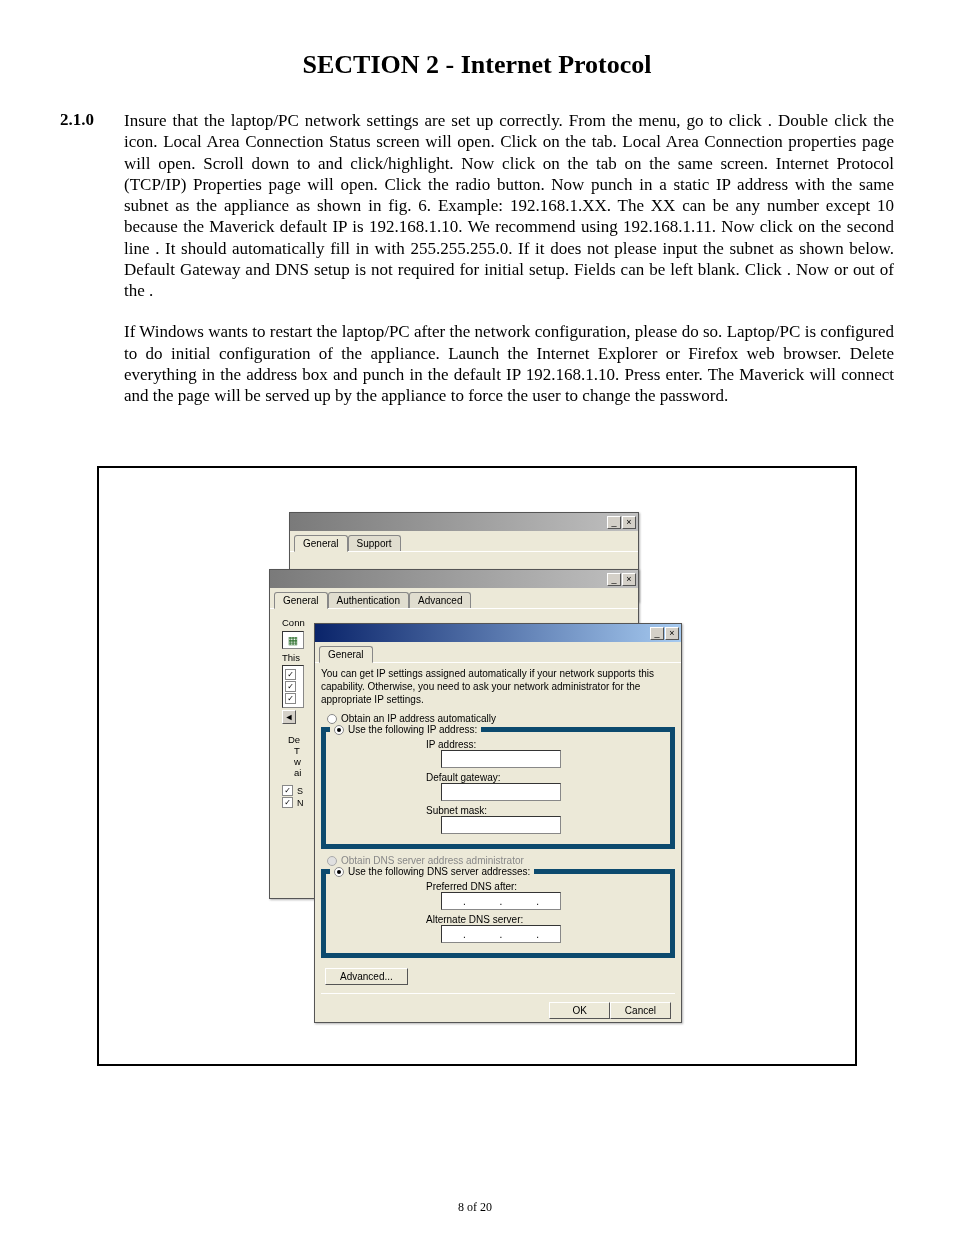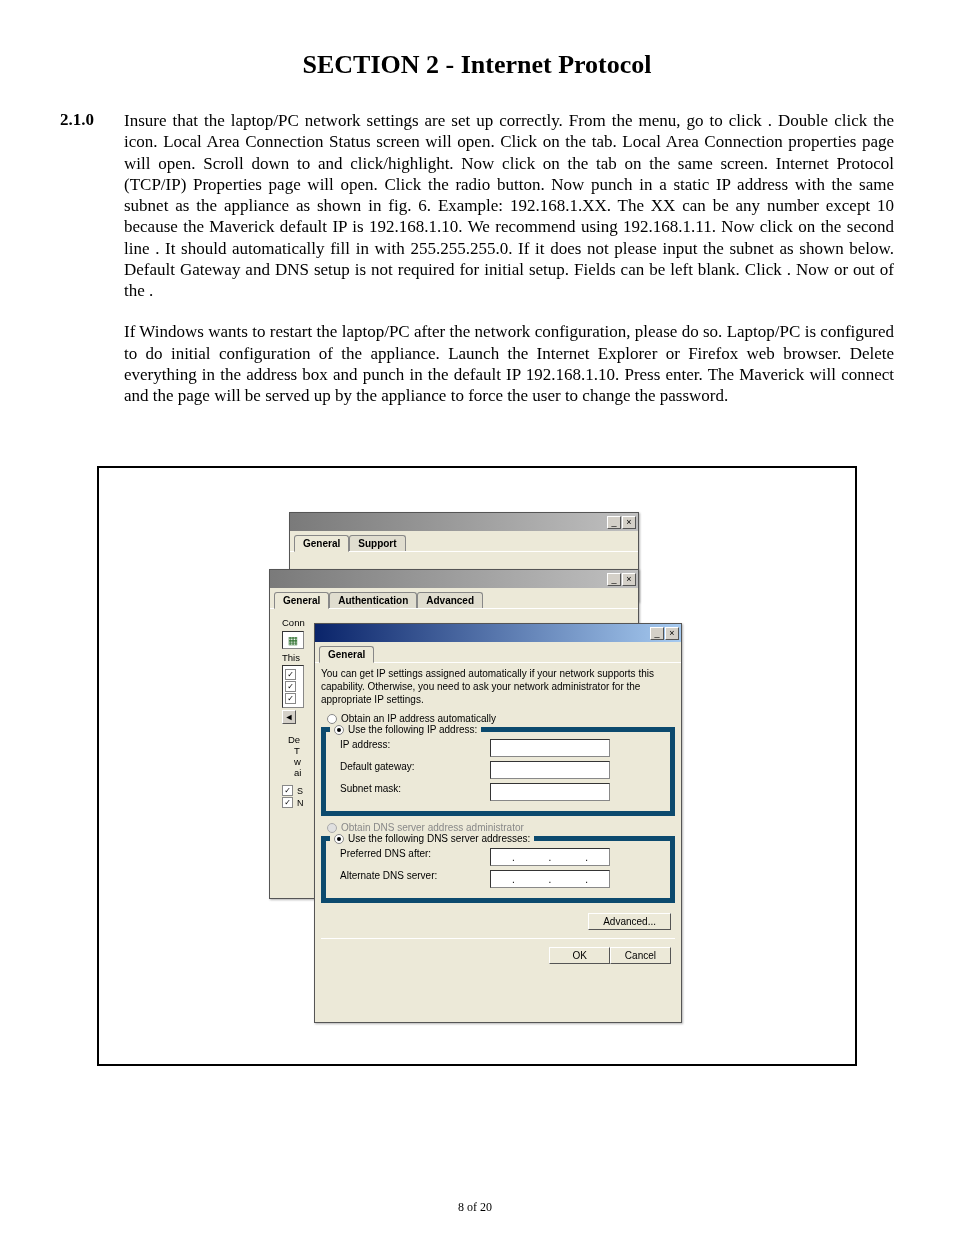--- a/index.html
+++ b/index.html
@@ -86,21 +86,20 @@
   }
   .tab {
     padding: 2px 8px;
     border: 1px solid #888;
     border-bottom: none;
     background: #ece9d8;
     border-top-left-radius: 3px;
     border-top-right-radius: 3px;
     font-size: 10px;
     position: relative;
-    font-weight: bold;
   }
   .tab.active {
     background: #ece9d8;
     border-bottom: 1px solid #ece9d8;
     margin-bottom: -1px;
     z-index: 2;
   }
   .tab.inactive { background: #e0ddcf; }
   .win-body { padding: 8px; }
   .conn-text { font-size: 9.5px; padding-left:4px; }
@@ -121,38 +120,38 @@
     display:flex; align-items:center; justify-content:center;
   }
   .radio.sel::after { content:''; width:4px; height:4px; background:#000; border-radius:50%; display:block;}
   .radio.disabled { background:#e0e0e0; border-color:#aaa;}
   .fieldset {
     border: 5px solid #0c4a6e;
     margin: 0 6px 6px 6px;
     padding: 6px 8px;
     position: relative;
   }
-  .form-row { display:flex; margin:4px 0 4px 6px;}
+  .form-row { display:flex; align-items:center; margin:4px 0 4px 6px;flex-direction:column;}
   .form-label { width:150px; font-size:10px;}
   .ip-input {
     width: 120px; height: 18px; background:#fff; border:1px inset #888;
     font-size:10px; display:flex; align-items:center; justify-content:space-around;
     padding: 0 4px;
   }
   .ip-input .dot { color:#000; }
   .btn {
     background: #ece9d8;
     border: 1px solid #555;
     border-top-color:#fff; border-left-color:#fff;
     padding: 2px 14px;
     font-size: 10px;
     font-family: Tahoma, sans-serif;
   }
   .btn-row { display:flex; justify-content:flex-end; padding: 8px 10px 10px 0;}
-  .adv-row { display:flex; justify-content:flex-end; padding: 4px 10px 4px 4px;}
+  .adv-row { display:flex; padding: 4px 10px 4px 10px;}
 
   .page-footer {
     position: absolute;
     bottom: 20px;
     left: 0; right: 4px;
     text-align: center;
     font-size: 12px;
     font-family: Georgia, serif;
   }
 </style>

